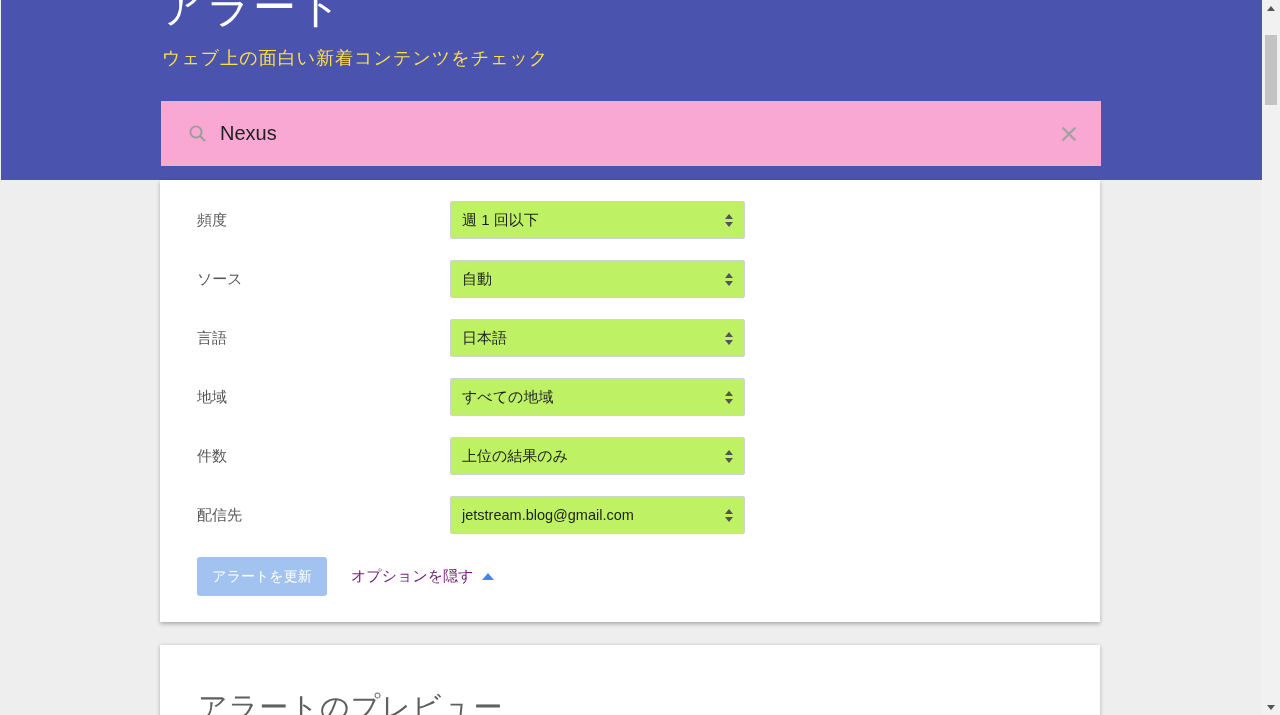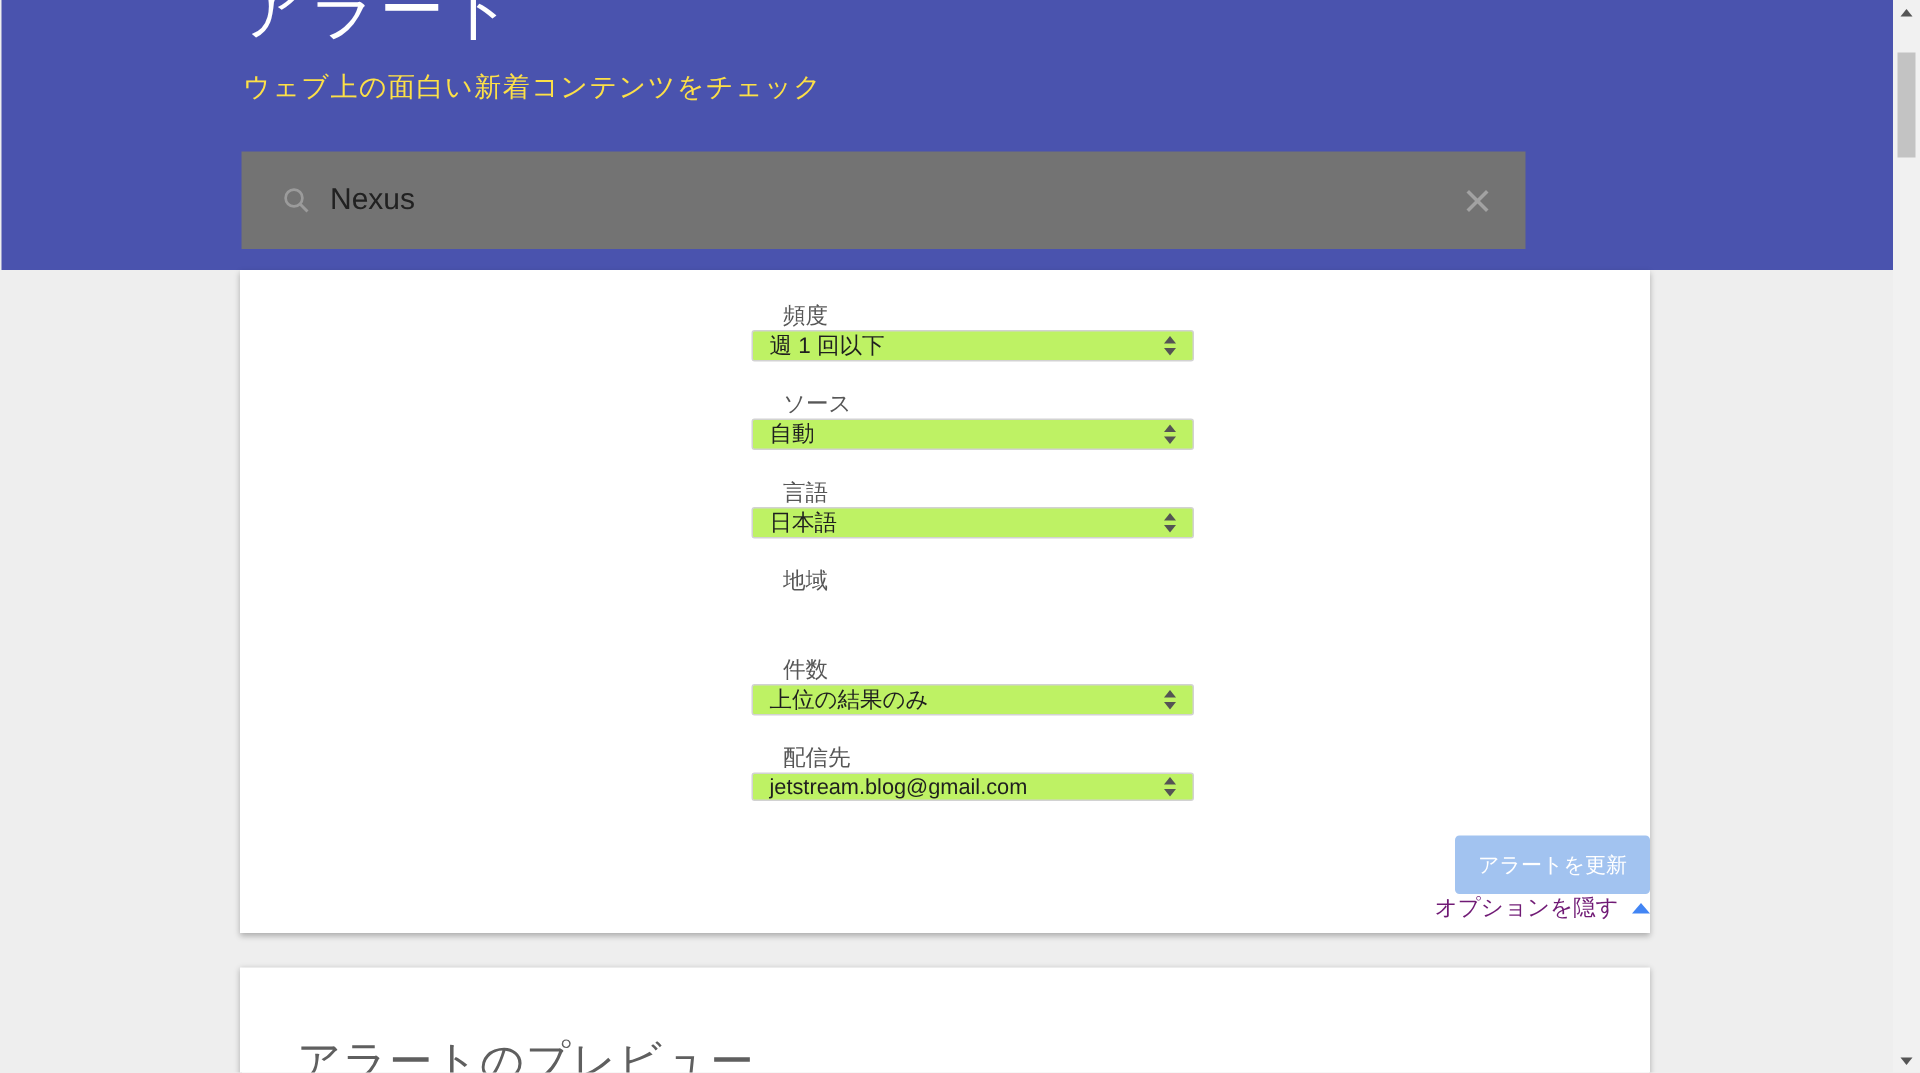--- a/index.html
+++ b/index.html
@@ -21,22 +21,22 @@
     position:absolute; left:160px; top:-16px;
     font-size:43px; font-weight:400; color:#ffffff;
     line-height:1.1; letter-spacing:2px;
   }
   .hero .subtitle {
     position:absolute; left:161px; top:46px;
     font-size:18px; color:#fde047; letter-spacing:1px;
   }
   .searchbox {
     position:absolute; left:160px; top:101px;
-    width:856px; height:65px;
-    background:#737373;
+    width:940px; height:65px;
+    background:#f9a8d4;
     display:flex; align-items:center;
   }
   .searchbox .mag { margin-left:27px; flex:0 0 auto; }
   .searchbox input {
     flex:1 1 auto; margin-left:13px; border:none; outline:none;
     font-family:inherit; font-size:20px; color:#212121; background:transparent;
   }
   .searchbox .clear { margin-right:22px; flex:0 0 auto; cursor:pointer; }
 
   
@@ -45,21 +45,21 @@
     box-shadow:0 1px 4px rgba(0,0,0,0.28);
   }
   .options-card { top:180px; height:442px; padding:21px 0 0 37px; box-shadow:0 2px 4px rgba(0,0,0,0.28); }
   .preview-card { top:645px; height:130px; }
   .preview-card h2 {
     margin:43px 0 0 38px;
     font-size:29px; font-weight:400; color:#5f5f5f; letter-spacing:1px;
   }
 
   
-  .form-row { display:flex; align-items:center; height:38px; margin-bottom:21px;flex-direction:column; }
+  .form-row { display:flex; align-items:center; height:38px; margin-bottom:21px; }
   .form-row .flabel { width:253px; font-size:15px; color:#575757; }
   .selectbox {
     width:295px; height:38px;
     border:1px solid #d2d2d2; border-radius:2px; background:#bef264;
     display:flex; align-items:center; justify-content:space-between;
     padding:0 11px; cursor:pointer;
   }
   .selectbox .val { font-size:15px; color:#1f1f1f; font-weight:500; }
   .selectbox .val.email { font-weight:400; font-size:14.5px; }
   .updown { display:flex; flex-direction:column; align-items:center; }
@@ -68,21 +68,21 @@
     border-left:4.5px solid transparent; border-right:4.5px solid transparent;
     border-bottom:5.5px solid #545454;
   }
   .updown .td {
     width:0; height:0;
     border-left:4.5px solid transparent; border-right:4.5px solid transparent;
     border-top:5.5px solid #545454;
   }
 
   
-  .actions { display:flex; align-items:flex-end; margin-top:23px;flex-direction:column; }
+  .actions { display:flex; align-items:center; margin-top:23px; }
   .update-btn {
     width:130px; height:39px; border:none; border-radius:3px;
     background:#a2c3f0; color:#ffffff; font-size:14px; font-family:inherit;
     cursor:pointer;
   }
   .hide-link {
     margin-left:24px; display:flex; align-items:center; gap:9px;
     color:#701a75; font-size:15px; cursor:pointer; text-decoration:none;
   }
   .hide-link .tri-up {
@@ -164,20 +164,27 @@
       <span class="val">日本語</span>
       <span class="updown">
           <span class="tu"></span>
           <span class="td"></span>
         </span>
     </div>
   </div>
 
   <div class="form-row">
     <span class="flabel">地域</span>
+    <div class="selectbox">
+      <span class="val">すべての地域</span>
+      <span class="updown">
+          <span class="tu"></span>
+          <span class="td"></span>
+        </span>
+    </div>
   </div>
 
   <div class="form-row">
     <span class="flabel">件数</span>
     <div class="selectbox">
       <span class="val">上位の結果のみ</span>
       <span class="updown">
           <span class="tu"></span>
           <span class="td"></span>
         </span>

